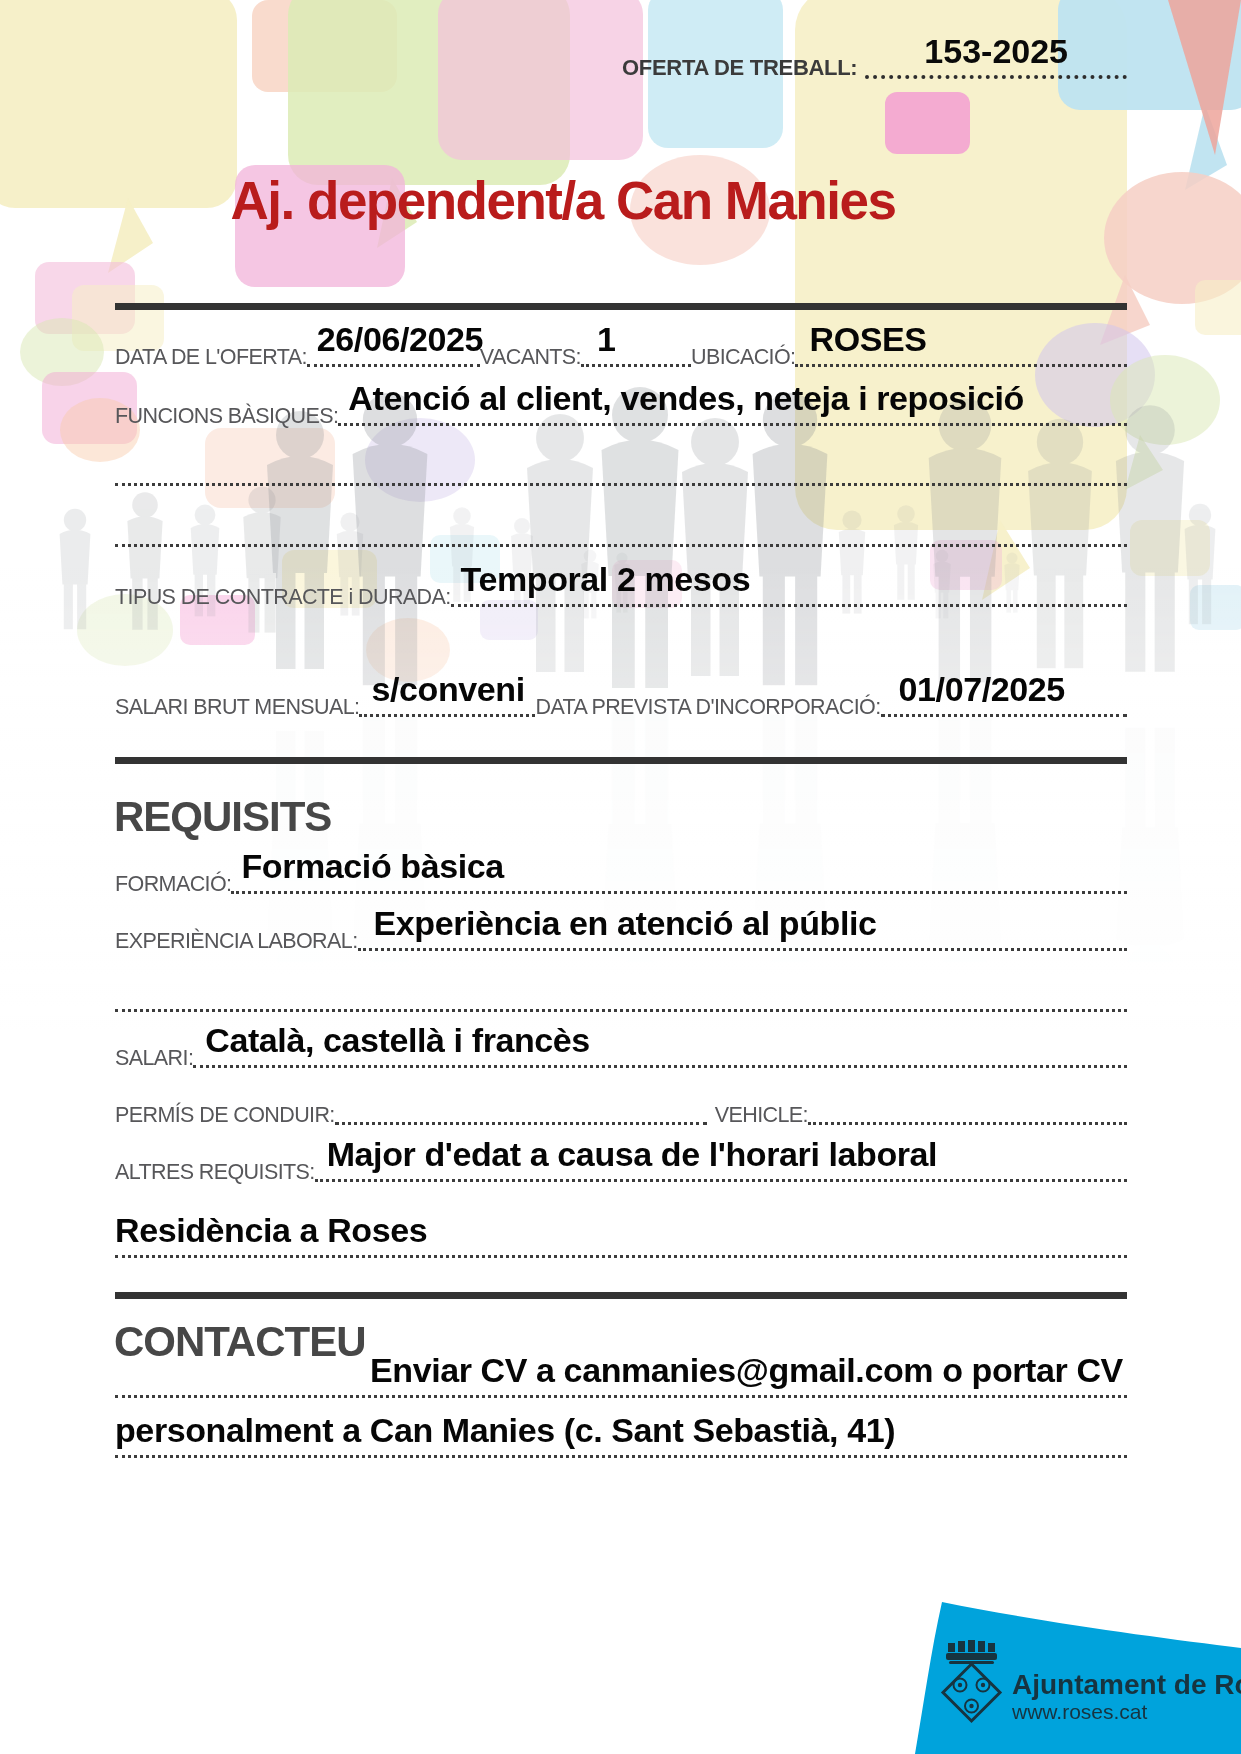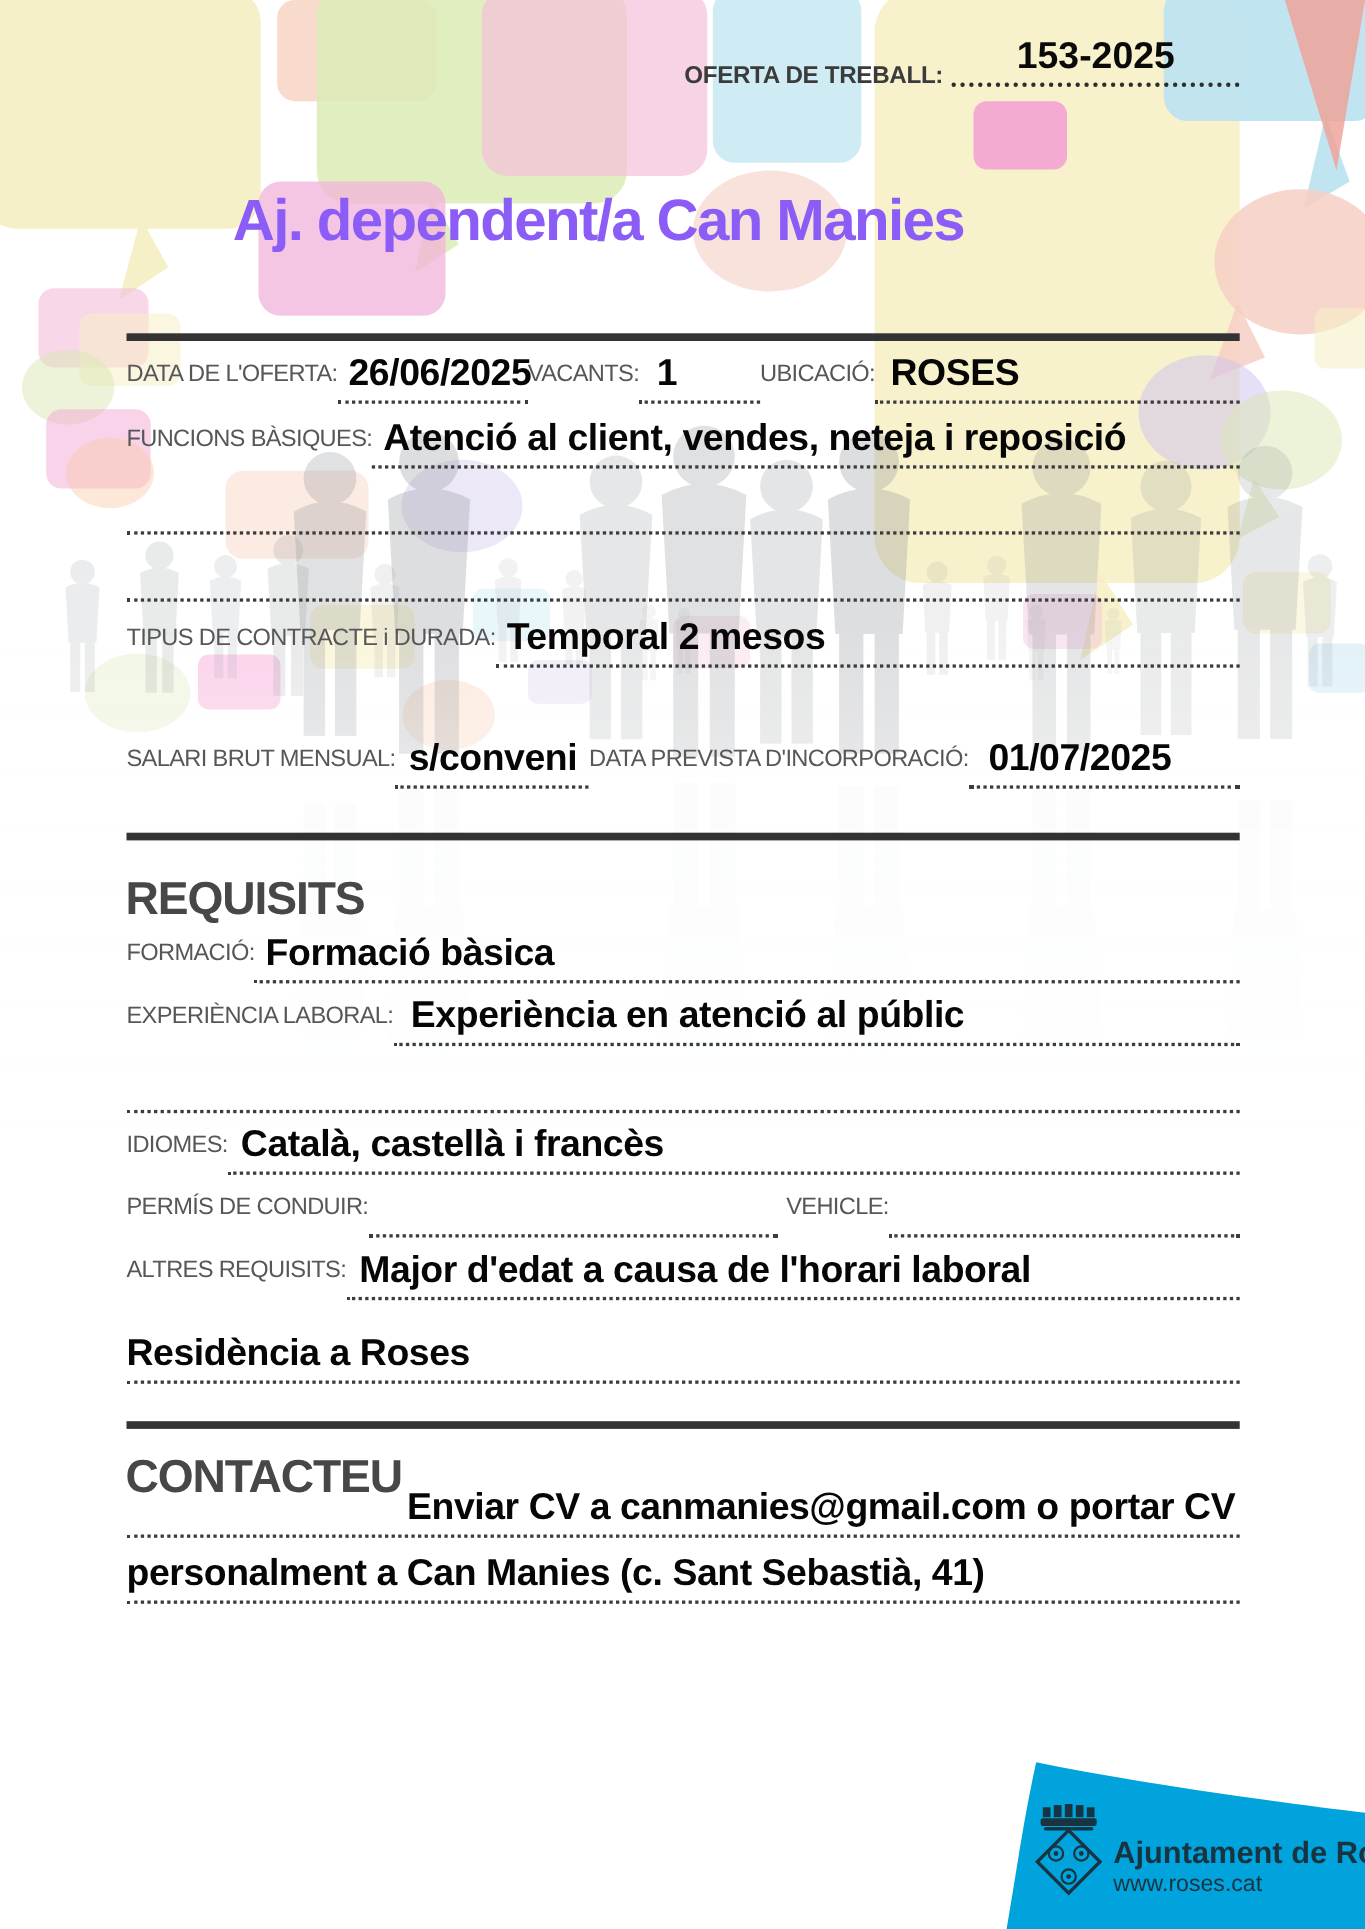--- a/index.html
+++ b/index.html
@@ -17,26 +17,26 @@
   
   .offer-head{position:absolute;left:622px;top:42px;width:505px;height:37px;
     display:flex;align-items:flex-end;text-align:center;}
   .offer-head .olbl{font-size:22px;font-weight:bold;color:#3b3b3b;letter-spacing:-0.3px;
     margin-bottom:-2px;white-space:nowrap;padding-right:8px;}
   .offer-head .ofill{flex:1;border-bottom:4px dotted #2e2e2e;display:flex;
     align-items:flex-end;justify-content:center;}
   .offer-head .oval{font-size:34px;font-weight:bold;color:#0a0a0a;padding-bottom:4px;}
 
   
-  .title{position:absolute;left:104px;top:170px;width:880px;text-align:center;
-    font-size:53px;font-weight:bold;color:#8b5cf6;letter-spacing:-1.5px;white-space:nowrap;}
+  .title{position:absolute;left:123px;top:170px;width:880px;text-align:center;
+    font-size:53px;font-weight:bold;color:#b91c1c;letter-spacing:-1.5px;white-space:nowrap;}
 
   
   .row{position:absolute;left:115px;width:1012px;height:40px;
-    display:flex;}
+    display:flex;align-items:flex-end;}
   .lbl{font-size:21.5px;color:#57575a;letter-spacing:-0.6px;white-space:nowrap;
     margin-bottom:-3px;}
   .fill{border-bottom:3px dotted #3c3c3c;display:flex;align-items:flex-end;
     overflow:visible;}
   .fill.grow{flex:1;}
   .val{font-size:34px;font-weight:bold;color:#060606;letter-spacing:-0.4px;
     padding-bottom:5px;white-space:nowrap;}
 
   
   .heading{position:absolute;left:114px;font-size:42px;font-weight:bold;color:#474747;
@@ -225,21 +225,21 @@
       <span class="fill grow">
         <span class="val" style="padding-left:16px">Experiència en atenció al públic</span>
       </span>
     </div>
 
     <div class="row" style="top:972px">
       <span class="fill grow"></span>
     </div>
 
     <div class="row" style="top:1028px">
-      <span class="lbl">IDIOMES:</span>
+      <span class="lbl">SALARI:</span>
       <span class="fill grow">
         <span class="val" style="padding-left:12px">Català, castellà i francès</span>
       </span>
     </div>
 
     <div class="row" style="top:1142px">
       <span class="lbl">ALTRES REQUISITS:</span>
       <span class="fill grow">
         <span class="val" style="padding-left:12px">Major d'edat a causa de l'horari laboral</span>
       </span>

